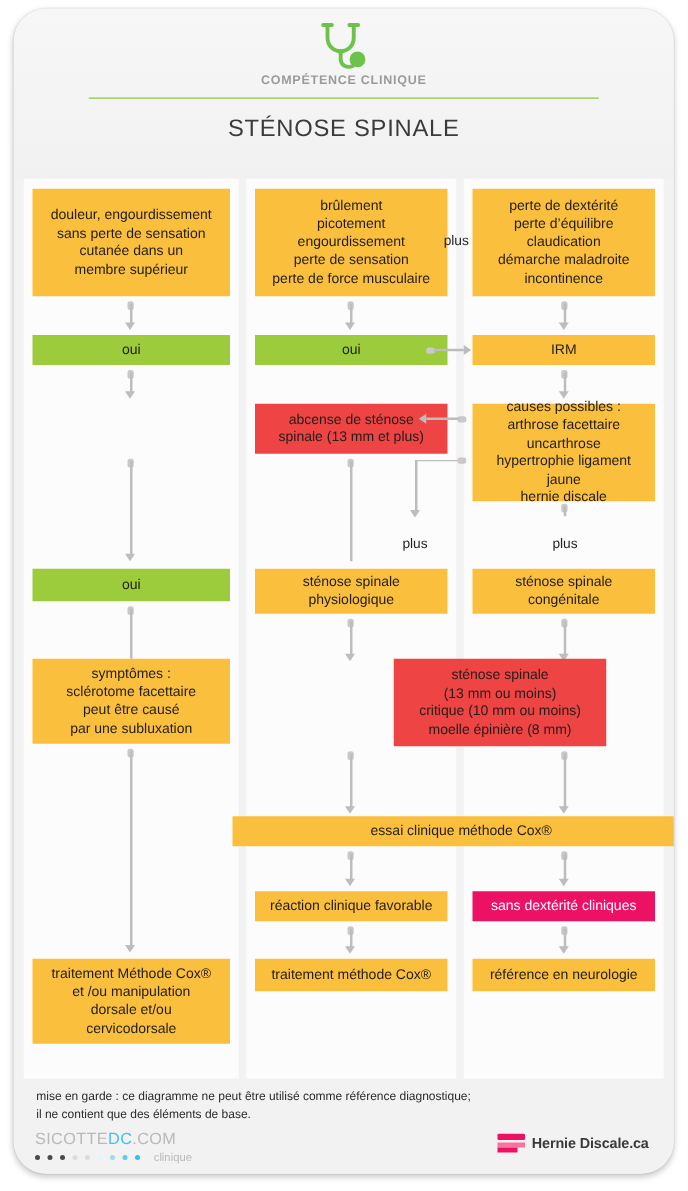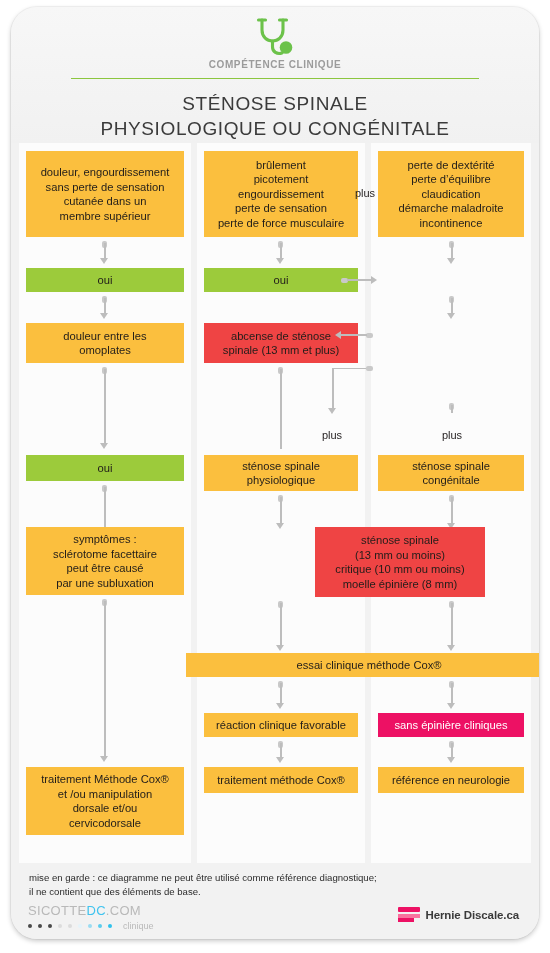--- a/index.html
+++ b/index.html
@@ -169,21 +169,20 @@
         <path d="M9 3 L9 13 C9 20 14 24 19.5 24 C25 24 30 20 30 13 L30 3" fill="none" stroke="#6cc24a" stroke-width="3.1" stroke-linecap="round"></path>
         <path d="M5.5 3 L12.5 3" stroke="#6cc24a" stroke-width="3.1" stroke-linecap="round"></path>
         <path d="M26.5 3 L33.5 3" stroke="#6cc24a" stroke-width="3.1" stroke-linecap="round"></path>
         <path d="M19.5 24 L19.5 30 C19.5 35 24 37.5 29 36" fill="none" stroke="#6cc24a" stroke-width="3.1" stroke-linecap="round"></path>
         <circle cx="33" cy="30.5" r="6.3" fill="#6cc24a"></circle>
       </svg>
       <div class="kicker">COMPÉTENCE CLINIQUE</div>
       <div class="rule"></div>
       <div class="maintitle">
         <div>STÉNOSE SPINALE</div>
-        <div>PHYSIOLOGIQUE OU CONGÉNITALE</div>
       </div>
     </div>
 
     <div id="board">
 
       <div class="colpanel col1p"></div>
       <div class="colpanel col2p"></div>
       <div class="colpanel col3p"></div>
 
       <div class="node" style="left:193px; top:8px;  width:154px; height:86px;">brûlement
@@ -209,37 +208,41 @@
       <div class="vtail" style="left:267px; top:98px;"></div>
       <div class="vline" style="left:269px; top:100px; height:17px;"></div>
       <div class="vhead" style="left:264.5px;top:115px;"></div>
 
       <div class="vtail" style="left:438px; top:98px;"></div>
       <div class="vline" style="left:440px; top:100px; height:17px;"></div>
       <div class="vhead" style="left:435.5px;top:115px;"></div>
 
       <div class="node green" style="left:15px;  top:125px; width:158px; height:24px;">oui</div>
       <div class="node green" style="left:193px; top:125px; width:154px; height:24px;">oui</div>
+      <div class="node" style="left:367px; top:125px; width:146px; height:24px;">IRM</div>
 
       <div class="htail" style="left:330px; top:134.5px;"></div>
       <div class="hline" style="left:336px; top:136.2px; width:24px;"></div>
       <div class="hhead-r" style="left:360px; top:132.5px;"></div>
 
       <div class="vtail" style="left:91px;  top:153px;"></div>
       <div class="vline" style="left:93px;  top:155px; height:17px;"></div>
       <div class="vhead" style="left:88.5px;top:170px;"></div>
 
       <div class="vtail" style="left:438px; top:153px;"></div>
       <div class="vline" style="left:440px; top:155px; height:17px;"></div>
       <div class="vhead" style="left:435.5px;top:170px;"></div>
 
-      <div class="node" style="left:15px;  top:180px; width:158px; height:40px;">douleur entre les
-omoplates</div>
       <div class="node cyan" style="left:193px; top:180px; width:154px; height:40px;">abcense de sténose
 spinale (13 mm et plus)</div>
+      <div class="node" style="left:367px; top:180px; width:146px; height:78px;">causes possibles :
+arthrose facettaire
+uncarthrose
+hypertrophie ligament jaune
+hernie discale</div>
 
       <div class="htail" style="left:355px; top:189.5px;"></div>
       <div class="hline" style="left:354px; top:191.2px; width:-0px;"></div>
       <div class="hline" style="left:330px; top:191.2px; width:26px;"></div>
       <div class="hhead-l" style="left:324px; top:187.5px;"></div>
 
       <div class="htail" style="left:355px; top:223px;"></div>
       <div class="hline" style="left:321px; top:224.7px; width:34px;"></div>
       <div class="vline" style="left:321px; top:224.7px; height:43px;"></div>
       <div class="vhead" style="left:317px; top:265px;"></div>
@@ -299,21 +302,21 @@
 
       <div class="vtail" style="left:267px; top:538px;"></div>
       <div class="vline" style="left:269px; top:540px; height:22px;"></div>
       <div class="vhead" style="left:264.5px;top:560px;"></div>
 
       <div class="vtail" style="left:438px; top:538px;"></div>
       <div class="vline" style="left:440px; top:540px; height:22px;"></div>
       <div class="vhead" style="left:435.5px;top:560px;"></div>
 
       <div class="node" style="left:193px; top:570px; width:154px; height:24px;">réaction clinique favorable</div>
-      <div class="node pink" style="left:367px; top:570px; width:146px; height:24px;">sans épinière cliniques</div>
+      <div class="node pink" style="left:367px; top:570px; width:146px; height:24px;">sans dextérité cliniques</div>
 
       <div class="vtail" style="left:267px; top:598px;"></div>
       <div class="vline" style="left:269px; top:600px; height:16px;"></div>
       <div class="vhead" style="left:264.5px;top:614px;"></div>
 
       <div class="vtail" style="left:438px; top:598px;"></div>
       <div class="vline" style="left:440px; top:600px; height:16px;"></div>
       <div class="vhead" style="left:435.5px;top:614px;"></div>
 
       <div class="node" style="left:15px;  top:624px; width:158px; height:68px;">traitement Méthode Cox®

